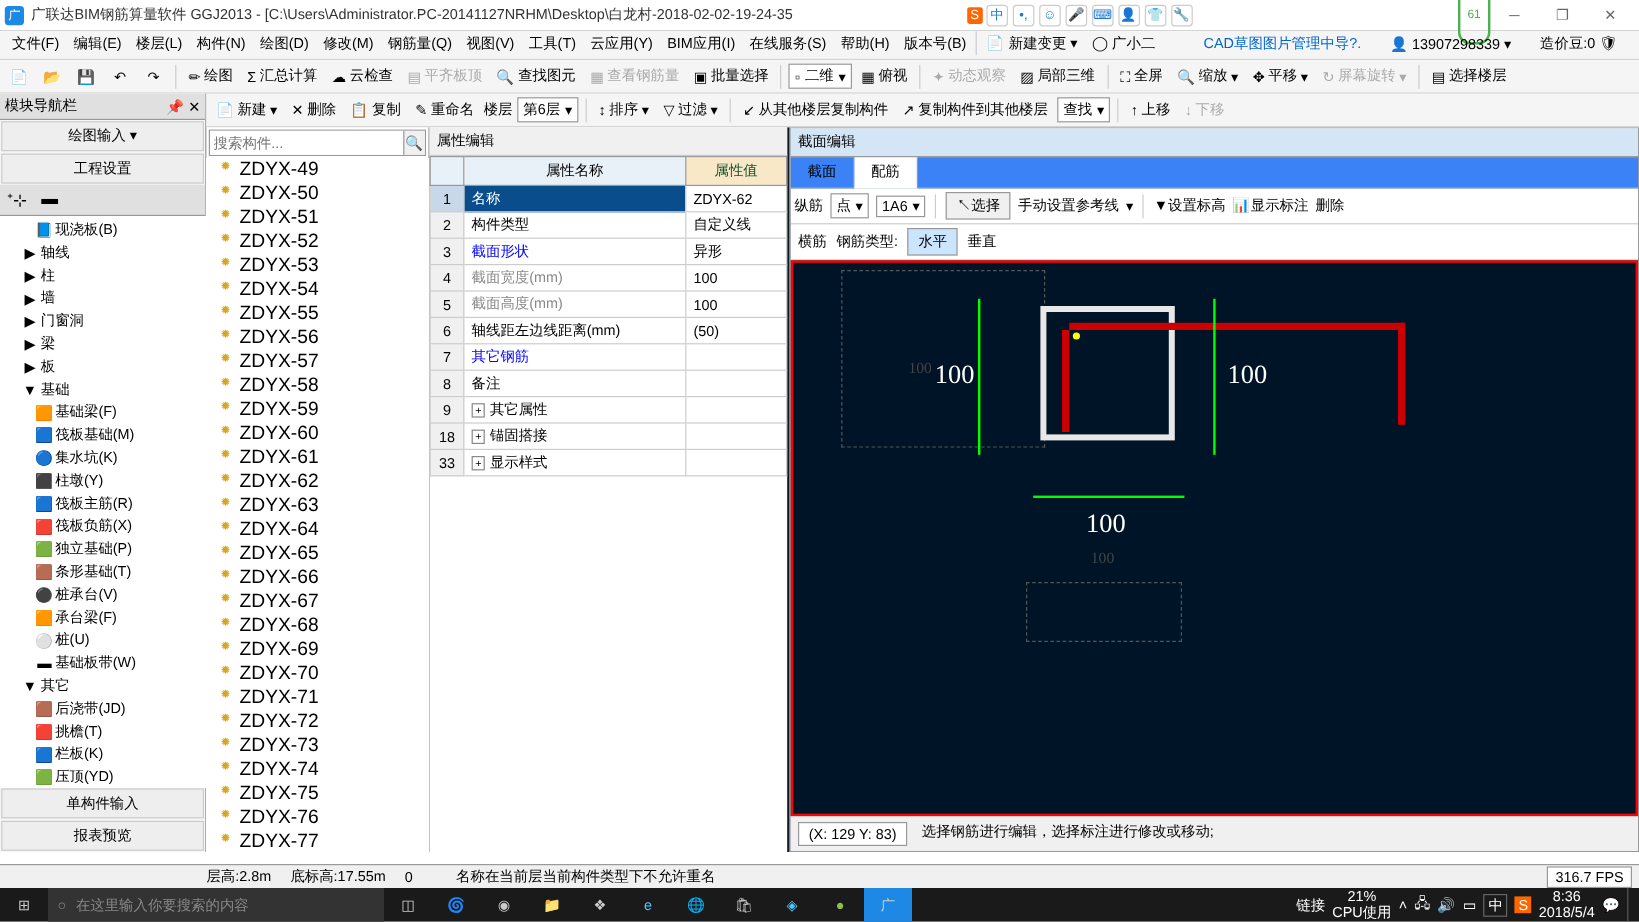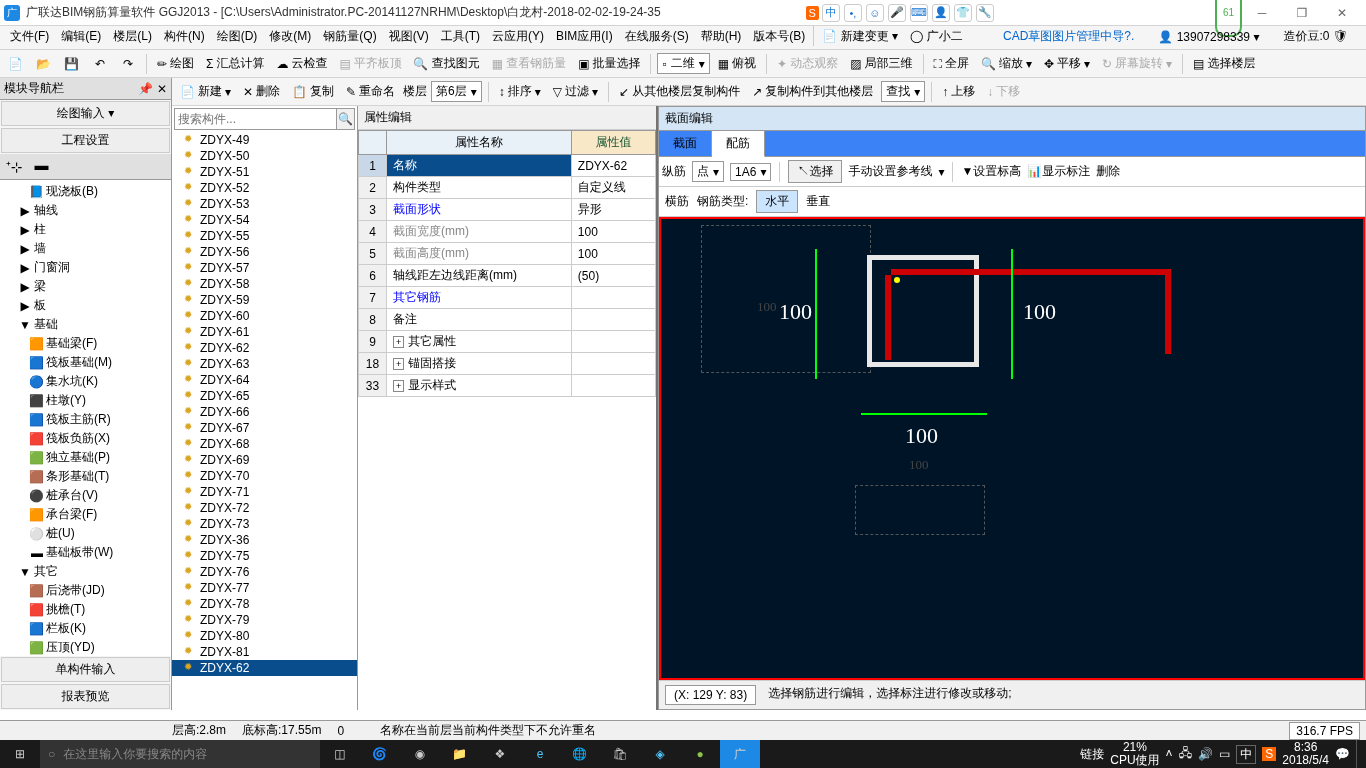--- a/index.html
+++ b/index.html
@@ -31,21 +31,21 @@
 .nav-tabs { display:flex; border-bottom:1px solid #999; background:#e0e0e0; }
 .nav-tab { padding:3px 6px; font-size:14px; }
 .tree { flex:1; overflow:auto; background:#fff; padding:2px; }
 .tree-item { padding:1px 2px; white-space:nowrap; display:flex; align-items:center; gap:2px; cursor:pointer; }
 .tree-indent { display:inline-block; }
 .list-panel { width:186px; border-right:1px solid #999; display:flex; flex-direction:column; }
 .list-search { display:flex; border:1px solid #999; margin:2px; }
 .list-search input { flex:1; border:none; padding:3px; outline:none; }
 .list-search-btn { width:24px; background:#f0f0f0; display:flex; align-items:center; justify-content:center; border-left:1px solid #999; }
 .list-body { flex:1; overflow:auto; background:#fff; }
-.list-item { padding:1px 8px 1px 28px; cursor:pointer; position:relative; font-size:12px; }
+.list-item { padding:1px 8px 1px 28px; cursor:pointer; position:relative; font-size:16px; }
 .list-item::before { content:'✹'; position:absolute; left:12px; color:#daa520; font-size:10px; }
 .list-item.selected { background:#0a4d8c; color:#fff; }
 .center { flex:1; display:flex; flex-direction:column; }
 .prop-header { background:#f0f0f0; padding:3px 6px; border-bottom:1px solid #ccc; }
 .prop-table { width:100%; border-collapse:collapse; }
 .prop-table th { background:#e8f0f8; border:1px solid #999; padding:3px; font-weight:normal; }
 .prop-table th.val-col { background:#f8e8c8; color:#14532d; }
 .prop-table td { border:1px solid #ccc; padding:2px 6px; }
 .prop-table td.rownum { background:#f0f0f0; text-align:center; width:28px; }
 .prop-table td.blue-link { color:#0000ff; }
@@ -349,36 +349,36 @@
             <div class="list-item">ZDYX-64</div>
             <div class="list-item">ZDYX-65</div>
             <div class="list-item">ZDYX-66</div>
             <div class="list-item">ZDYX-67</div>
             <div class="list-item">ZDYX-68</div>
             <div class="list-item">ZDYX-69</div>
             <div class="list-item">ZDYX-70</div>
             <div class="list-item">ZDYX-71</div>
             <div class="list-item">ZDYX-72</div>
             <div class="list-item">ZDYX-73</div>
-            <div class="list-item">ZDYX-36</div>
+            <div class="list-item">ZDYX-74</div>
             <div class="list-item">ZDYX-75</div>
             <div class="list-item">ZDYX-76</div>
             <div class="list-item">ZDYX-77</div>
             <div class="list-item">ZDYX-78</div>
             <div class="list-item">ZDYX-79</div>
             <div class="list-item">ZDYX-80</div>
             <div class="list-item">ZDYX-81</div>
             <div class="list-item selected">ZDYX-62</div>
           </div>
       </div>
 
       <div class="center">
         <div style="display:flex; height:100%;">
 
-          <div style="width:300px; border-right:2px solid #737373;">
+          <div style="width:300px; border-right:2px solid #0f172a;">
             <div class="prop-header">属性编辑</div>
             <table class="prop-table">
               <thead>
                   <tr>
                 <th style="width:28px"></th>
                 <th>属性名称</th>
                 <th class="val-col">属性值</th>
               </tr>
                 </thead>
               <tbody id="prop-body">

